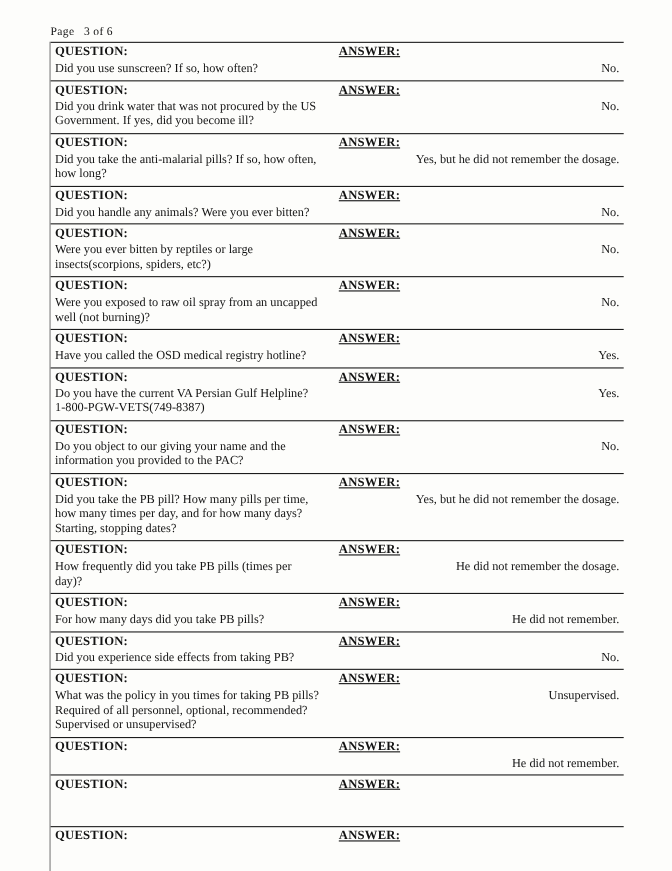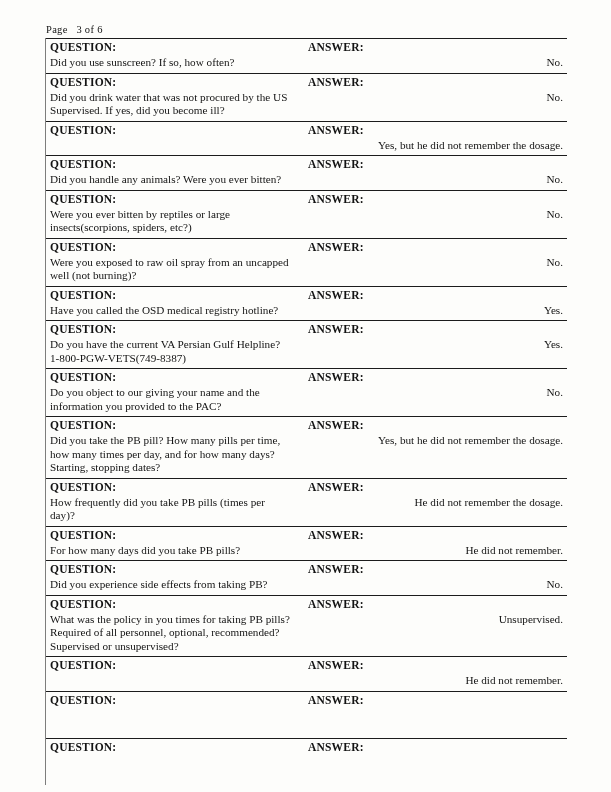--- a/index.html
+++ b/index.html
@@ -53,20 +53,21 @@
     padding: 2px 4px 3px 0;
   }
   .cell-label {
     font-weight: bold;
     font-size: 11.5px;
     line-height: 13px;
     letter-spacing: 0.2px;
   }
   .a-cell .cell-label {
     padding-left: 10px;
+    text-decoration: underline;
   }
   .cell-text {
     font-size: 11.2px;
     line-height: 13.5px;
     margin-top: 2px;
   }
   .a-cell .cell-text {
     padding-left: 0;
     text-align: right;
   }
@@ -87,31 +88,32 @@
       </div>
       <div class="a-cell">
         <div class="cell-label">ANSWER:</div>
         <div class="cell-text">No.</div>
       </div>
     </div>
 
     <div class="qa-row">
       <div class="q-cell">
         <div class="cell-label">QUESTION:</div>
-        <div class="cell-text">Did you drink water that was not procured by the US Supervised.  If yes, did you become ill?</div>
-      </div>
-      <div class="a-cell">
-        <div class="cell-label">ANSWER:</div>
-        <div class="cell-text">No.</div>
-      </div>
-    </div>
-
-    <div class="qa-row">
-      <div class="q-cell">
-        <div class="cell-label">QUESTION:</div>
+        <div class="cell-text">Did you drink water that was not procured by the US Government.  If yes, did you become ill?</div>
+      </div>
+      <div class="a-cell">
+        <div class="cell-label">ANSWER:</div>
+        <div class="cell-text">No.</div>
+      </div>
+    </div>
+
+    <div class="qa-row">
+      <div class="q-cell">
+        <div class="cell-label">QUESTION:</div>
+        <div class="cell-text">Did you take the anti-malarial pills?  If so, how often, how long?</div>
       </div>
       <div class="a-cell">
         <div class="cell-label">ANSWER:</div>
         <div class="cell-text">Yes, but he did not remember the dosage.</div>
       </div>
     </div>
 
     <div class="qa-row">
       <div class="q-cell">
         <div class="cell-label">QUESTION:</div>

